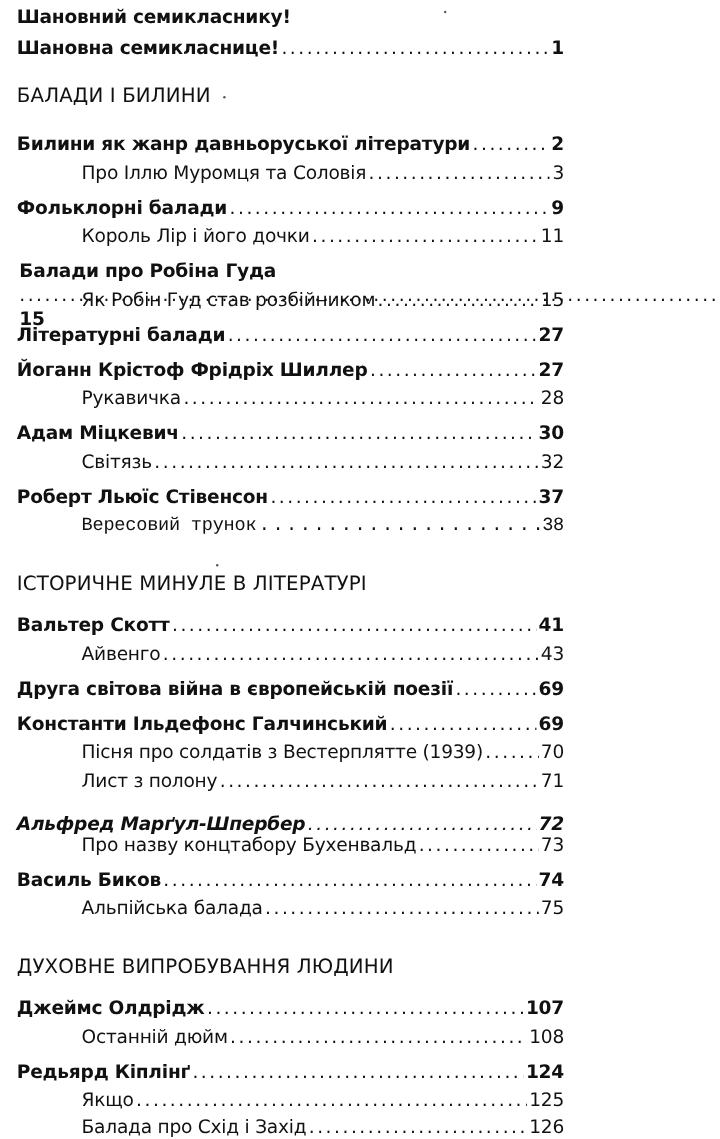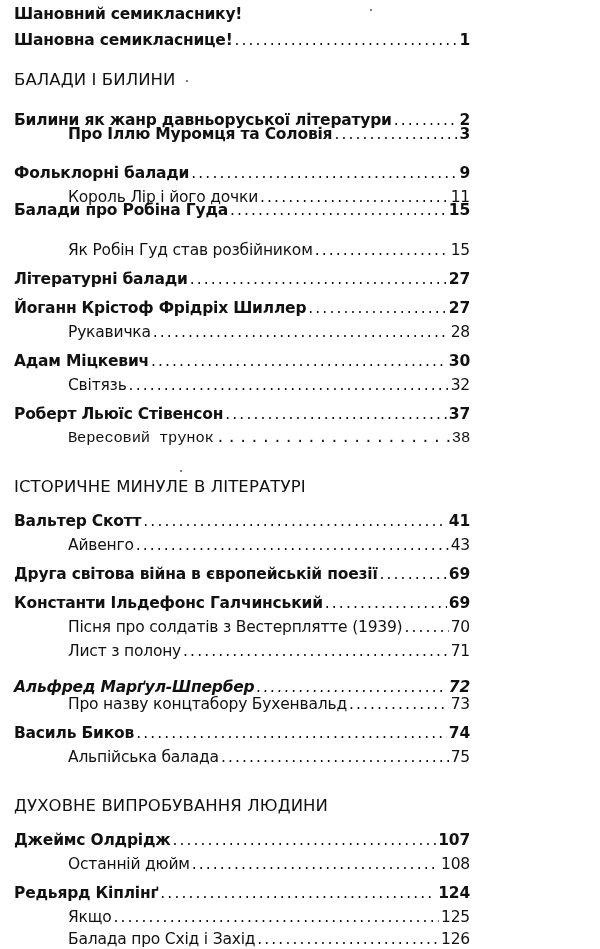--- a/index.html
+++ b/index.html
@@ -86,36 +86,36 @@
     <span class="page-num">1</span>
   </div>
 
   <div class="section-heading" style="top:69px;">БАЛАДИ І БИЛИНИ</div>
 
   <div class="line bold" style="top:110px;">
     <span class="title">Билини як жанр давньоруської літератури</span>
     <span class="dots"></span>
     <span class="page-num">2</span>
   </div>
-  <div class="line sub" style="top:124px;font-weight:bold;">
+  <div class="line sub" style="top:134px;">
     <span class="title">Про Іллю Муромця та Соловія</span>
     <span class="dots"></span>
     <span class="page-num">3</span>
   </div>
   <div class="line bold" style="top:163px;">
     <span class="title">Фольклорні балади</span>
     <span class="dots"></span>
     <span class="page-num">9</span>
   </div>
   <div class="line sub" style="top:187px;">
     <span class="title">Король Лір і його дочки</span>
     <span class="dots"></span>
     <span class="page-num">11</span>
   </div>
-  <div class="line bold" style="top:200px;">
+  <div class="line bold" style="top:216px;flex-direction:column;">
     <span class="title">Балади про Робіна Гуда</span>
     <span class="dots"></span>
     <span class="page-num">15</span>
   </div>
   <div class="line sub" style="top:240px;">
     <span class="title">Як Робін Гуд став розбійником</span>
     <span class="dots"></span>
     <span class="page-num">15</span>
   </div>
   <div class="line bold" style="top:269px;justify-content:center;">

